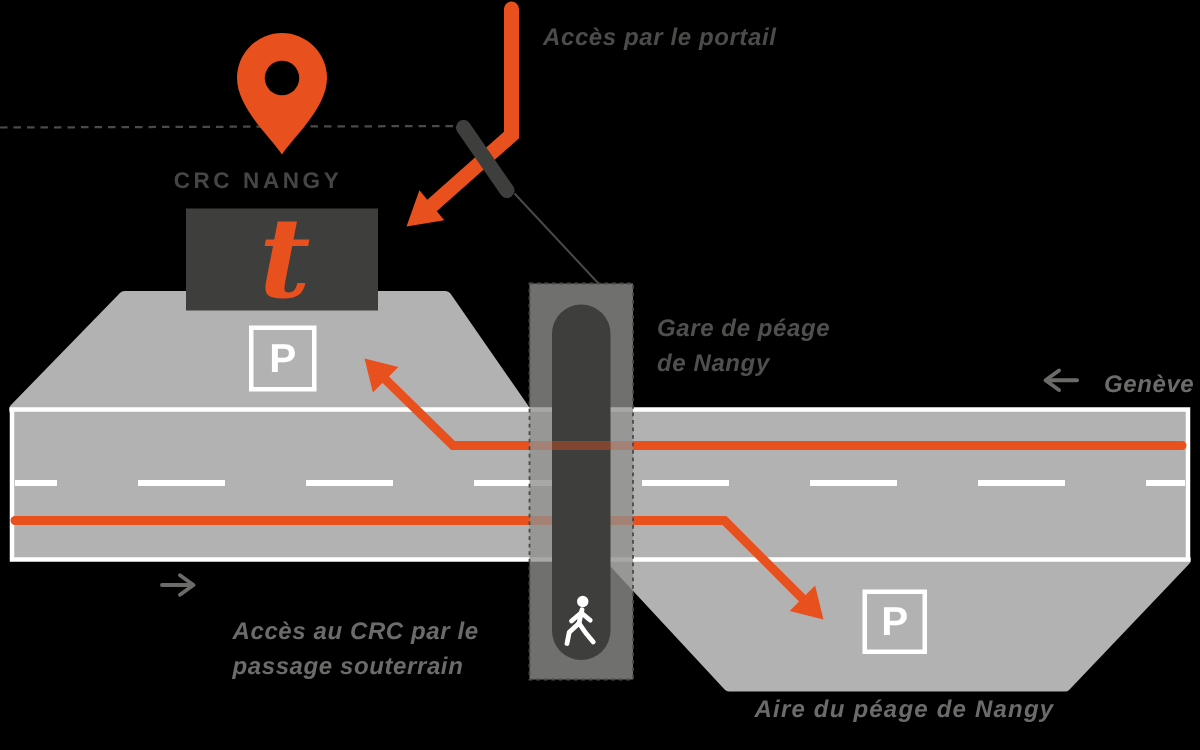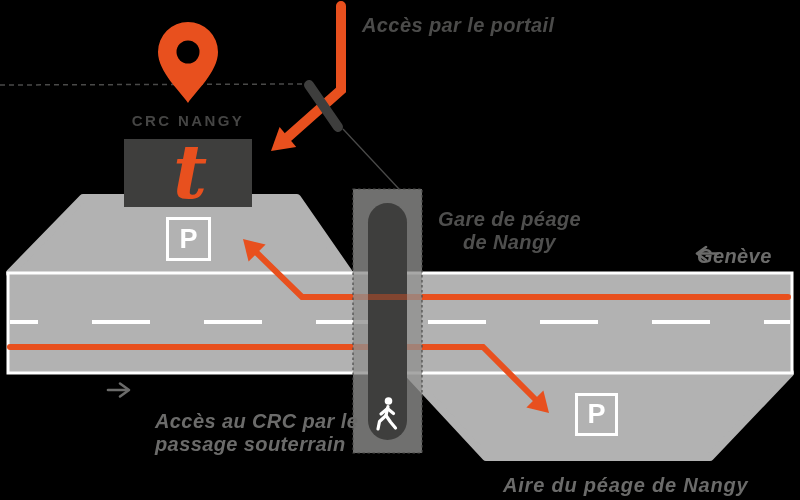--- a/index.html
+++ b/index.html
@@ -1,24 +1,24 @@
 <!DOCTYPE html>
 <html><head>
 <meta charset="utf-8">
 <style>
   html,body{margin:0;padding:0;background:#000;}
   .stage{position:relative;width:800px;height:500px;background:#000;overflow:hidden;
          font-family:"Liberation Sans",sans-serif;}
   .stage svg{position:absolute;left:0;top:0;}
-  .label{position:absolute;font-weight:700;font-style:italic;font-size:20px;
+  .label{position:absolute;font-weight:700;font-style:italic;font-size:16px;
          line-height:23px;letter-spacing:0.4px;white-space:nowrap;}
   .label.dark{color:#4b4b4a;}
-  .label.mid{color:#4f4f4e;text-align:center;}
+  .label.mid{color:#4f4f4e;}
   .label.light{color:#6b6b6a;}
-  .crc-title{position:absolute;left:124px;top:112px;width:128px;text-align:center;
+  .crc-title{position:absolute;left:108px;top:112px;width:128px;text-align:center;
              font-weight:700;font-style:normal;font-size:15px;line-height:18px;
              letter-spacing:2.4px;color:#454544;white-space:nowrap;}
   .p-sign{position:absolute;box-sizing:border-box;border:3px solid #fff;color:#fff;
           display:flex;align-items:center;justify-content:center;
           font-weight:700;font-size:27px;font-style:normal;}
   .p-left{left:166px;top:217px;width:45px;height:44px;}
   .p-right{left:575px;top:393px;width:43px;height:43px;}
   .right-align{text-align:left;}
 </style>
 </head>
@@ -92,26 +92,26 @@
 
   <div class="label dark" style="left:362px;top:14px;">
     <div>Accès par le portail</div>
   </div>
 
   <div class="label mid" style="left:438px;top:208px;">
     <div>Gare de péage</div>
     <div>de Nangy</div>
   </div>
 
-  <div class="label light" style="left:697px;top:245px;">Genève</div>
+  <div class="label light" style="left:736px;top:245px;">Genève</div>
 
 
   <div class="label light right-align" style="left:155px;top:410px;width:187px;">
     <div>Accès au CRC par le</div>
     <div>passage souterrain</div>
   </div>
 
-  <div class="label light" style="left:503px;top:474px;letter-spacing:0.8px;text-align:right;">Aire du péage de Nangy</div>
+  <div class="label light" style="left:503px;top:462px;letter-spacing:0.8px;text-align:right;">Aire du péage de Nangy</div>
 
   <div class="p-sign p-left">P</div>
   <div class="p-sign p-right">P</div>
 
 </div>
 
 </body></html>

